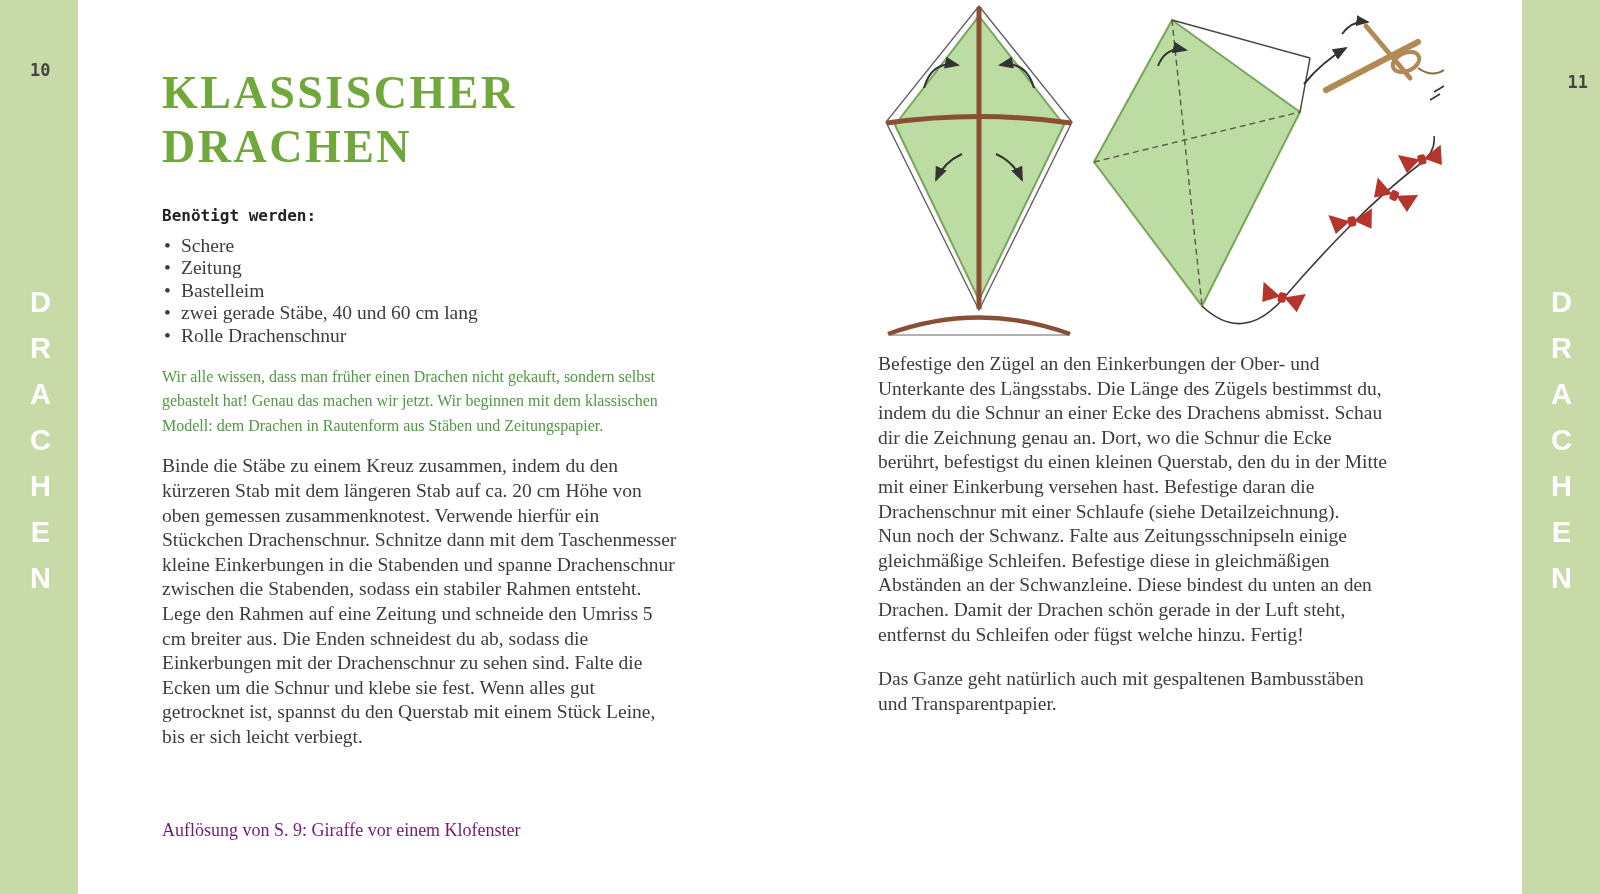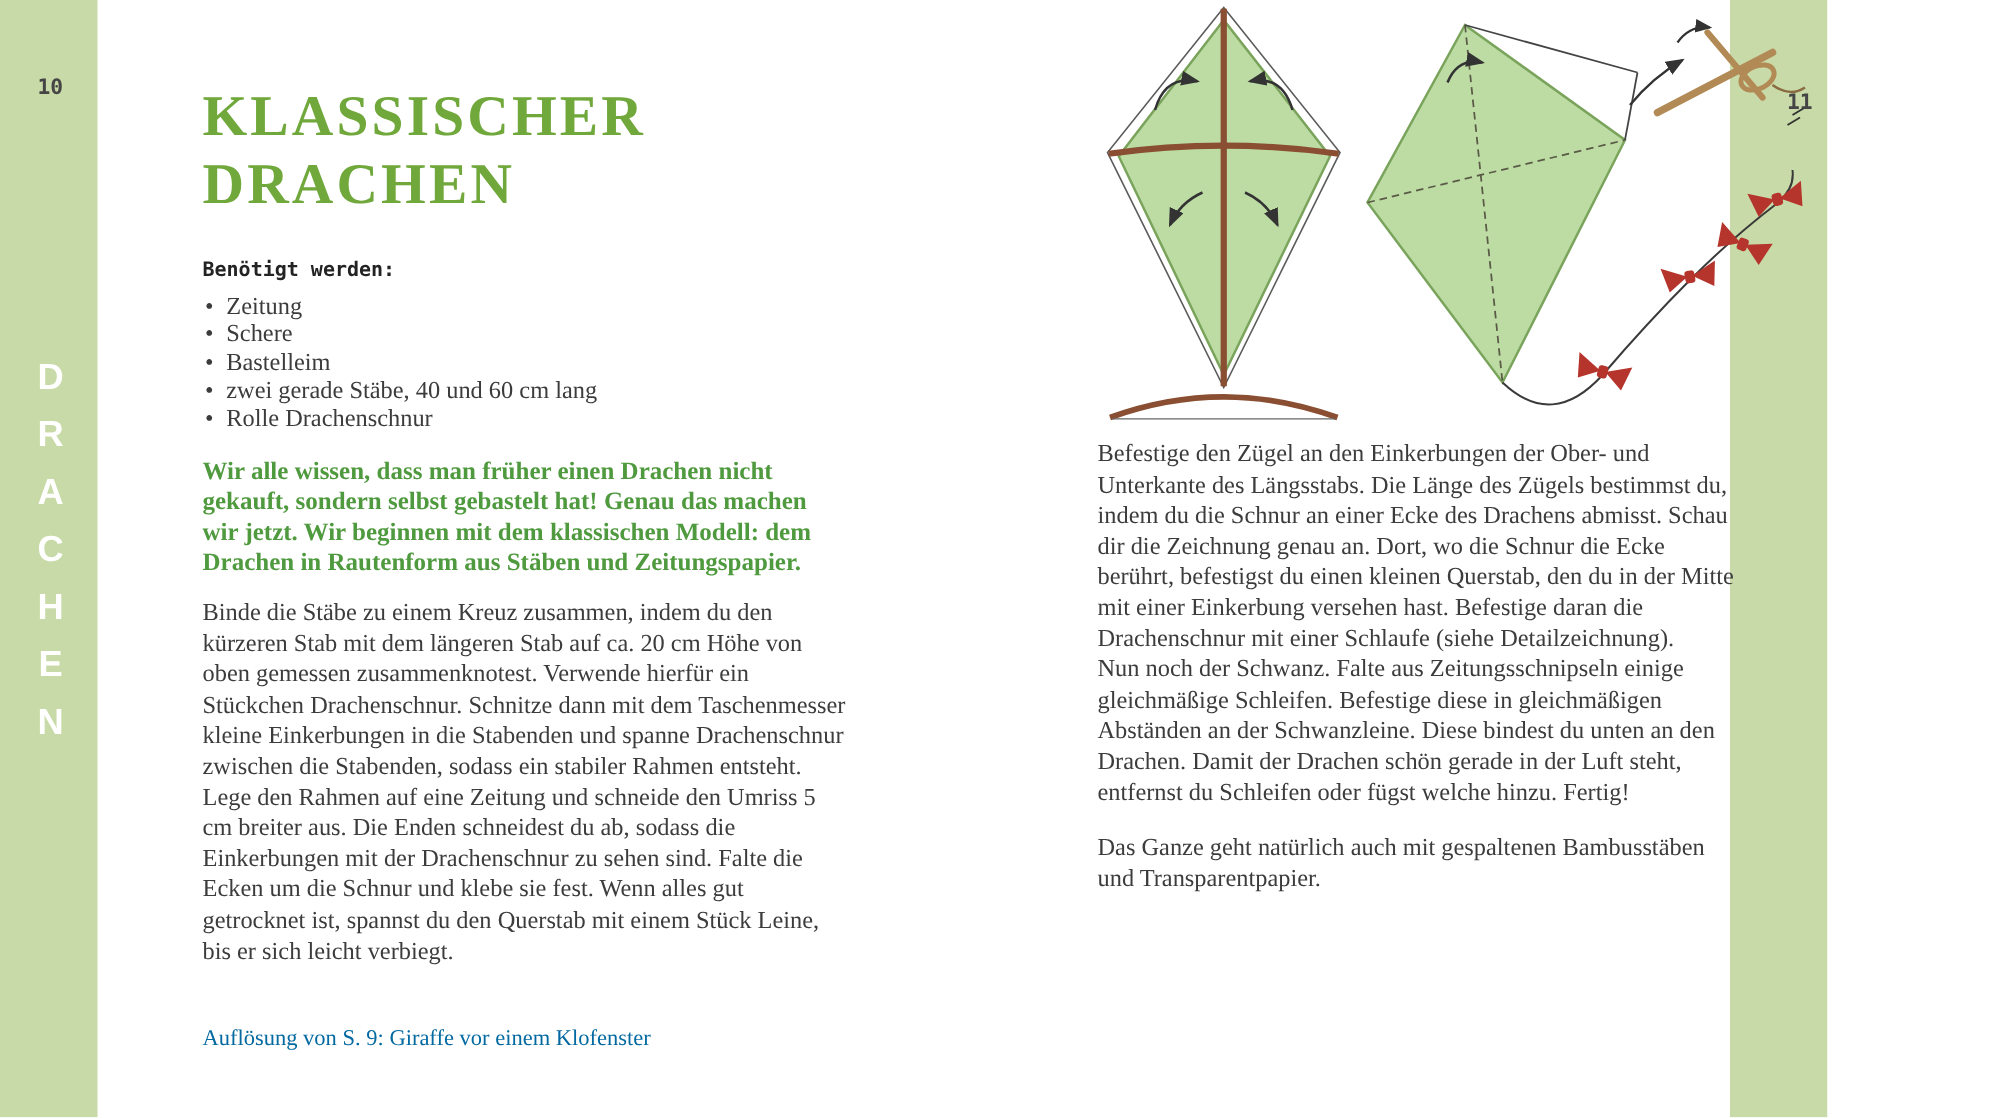--- a/index.html
+++ b/index.html
@@ -1,18 +1,18 @@
 <!DOCTYPE html>
 <html><head>
 <meta charset="utf-8">
 <style>
   html, body { margin: 0; padding: 0; background: #ffffff; }
   .spread {
     position: relative;
-    width: 1462px;
+    width: 1600px;
     height: 894px;
     background: #ffffff;
     overflow: hidden;
     font-family: "Liberation Serif", serif;
     color: #3c3c3c;
   }
   .band {
     position: absolute;
     top: 0; bottom: 0;
     width: 78px;
@@ -77,39 +77,39 @@
     padding: 0;
     font-size: 19.5px;
     line-height: 22.6px;
     color: #3c3c3c;
   }
   ul.materials li { position: relative; padding-left: 19px; }
   ul.materials li::before { content: "\2022"; position: absolute; left: 2px; }
 
   .intro {
     margin-top: 17px;
-    font-weight: 700;
-    font-size: 20px;
+    font-weight: 400;
+    font-size: 16px;
     line-height: 24.6px;
     color: #4f9a3e;
   }
   .body-text {
     margin-top: 16px;
     font-size: 19.5px;
     line-height: 24.6px;
     color: #3c3c3c;
   }
   .body-text.cont { margin-top: 0; }
 
   .solution {
     position: absolute;
     left: 162px;
     top: 820px;
     font-size: 18px;
-    color: #0369a1;
+    color: #701a75;
   }
 
   .right-content {
     position: absolute;
     left: 878px;
     top: 352px;
     width: 516px;
   }
   .closing { margin-top: 20px; }
 
@@ -135,22 +135,22 @@
   <div class="page-number pn-right">11</div>
   <div class="vlabel vlabel-right">DRACHEN</div>
 
   <div class="left-content">
     <div class="kite-title">
       <div>KLASSISCHER</div>
       <div>DRACHEN</div>
     </div>
     <div class="materials-heading">Benötigt werden:</div>
     <ul class="materials">
+      <li>Schere</li>
       <li>Zeitung</li>
-      <li>Schere</li>
       <li>Bastelleim</li>
       <li>zwei gerade Stäbe, 40 und 60 cm lang</li>
       <li>Rolle Drachenschnur</li>
     </ul>
     <div class="intro">Wir alle wissen, dass man früher einen Drachen nicht gekauft, sondern selbst gebastelt hat! Genau das machen wir jetzt. Wir beginnen mit dem klassischen Modell: dem Drachen in Rautenform aus Stäben und Zeitungspapier.</div>
     <div class="body-text">Binde die Stäbe zu einem Kreuz zusammen, indem du den kürzeren Stab mit dem längeren Stab auf ca. 20 cm Höhe von oben gemessen zusammenknotest. Verwende hierfür ein Stückchen Drachenschnur. Schnitze dann mit dem Taschenmesser kleine Einkerbungen in die Stabenden und spanne Drachenschnur zwischen die Stabenden, sodass ein stabiler Rahmen entsteht. Lege den Rahmen auf eine Zeitung und schneide den Umriss 5 cm breiter aus. Die Enden schneidest du ab, sodass die Einkerbungen mit der Drachenschnur zu sehen sind. Falte die Ecken um die Schnur und klebe sie fest. Wenn alles gut getrocknet ist, spannst du den Querstab mit einem Stück Leine, bis er sich leicht verbiegt.</div>
   </div>
   <div class="solution">Auflösung von S. 9: Giraffe vor einem Klofenster</div>
 
   <div class="illustration">

